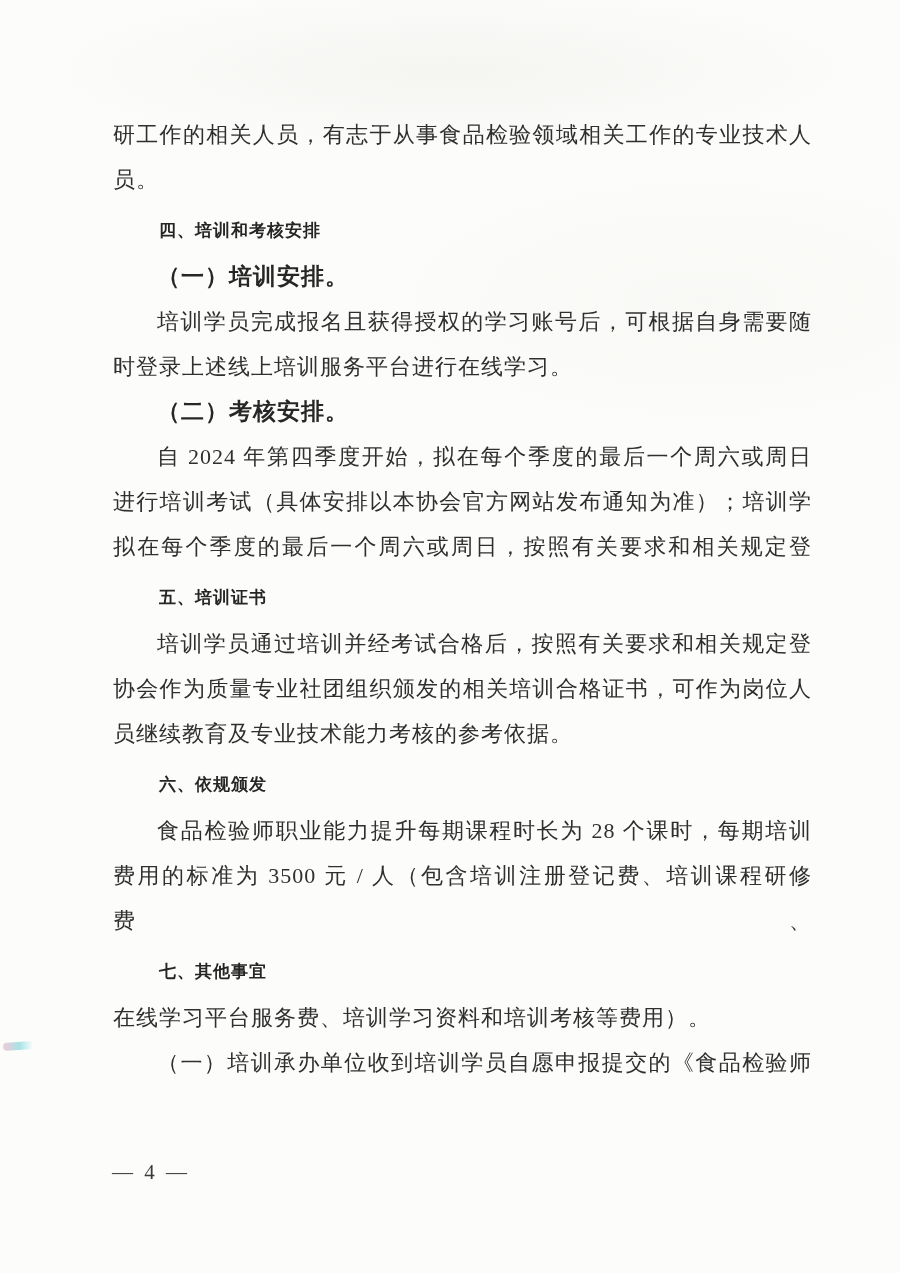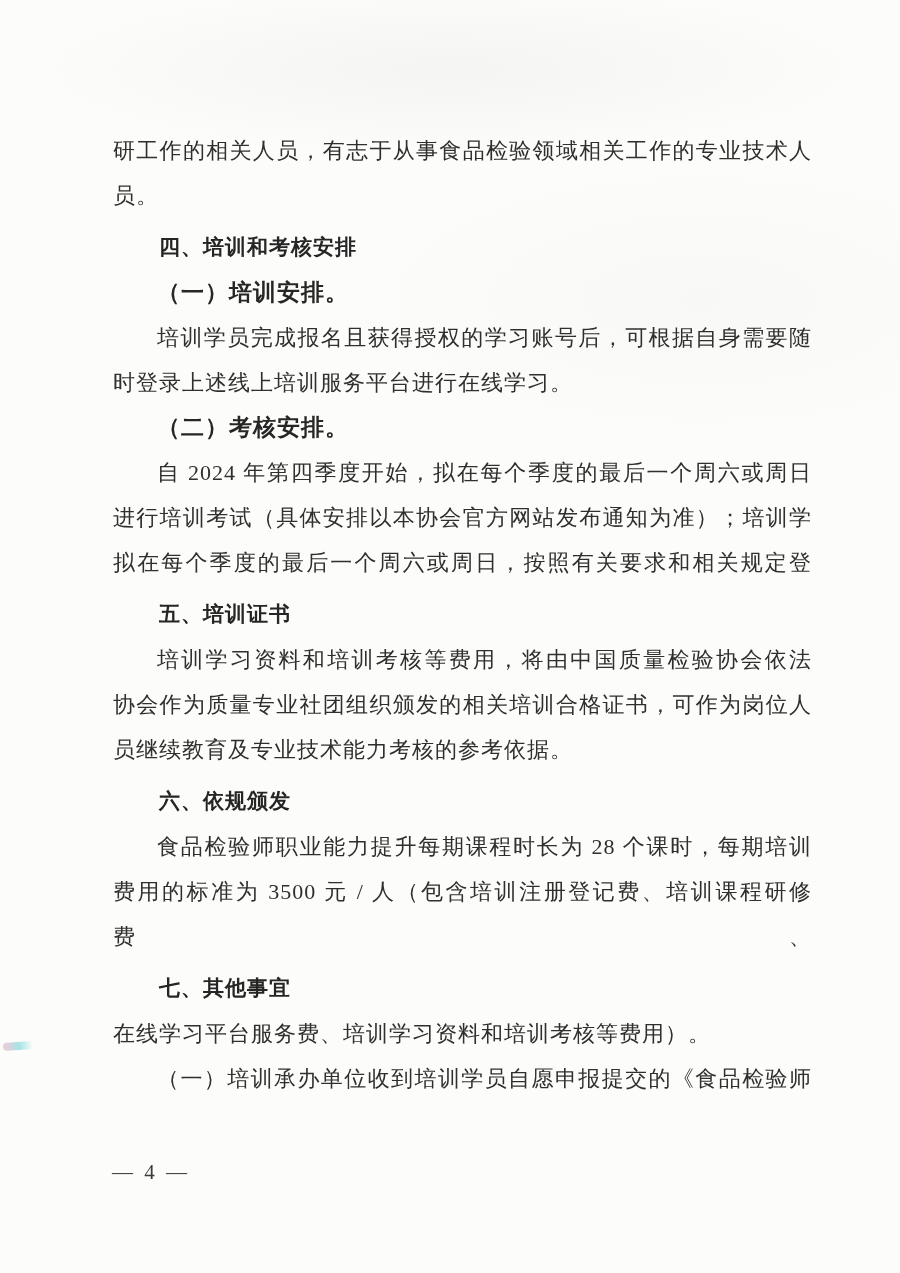--- a/index.html
+++ b/index.html
@@ -16,41 +16,41 @@
       radial-gradient(ellipse 600px 120px at 450px 70px, rgba(210,210,205,0.18), rgba(0,0,0,0) 70%),
       radial-gradient(ellipse 500px 200px at 700px 300px, rgba(215,215,210,0.10), rgba(0,0,0,0) 70%),
       #fcfcfa;
     overflow: hidden;
     font-family: "Liberation Serif", "DejaVu Serif", serif;
     color: #2f2f2f;
   }
   .textbody {
     position: absolute;
     left: 113px;
-    top: 128px;
+    top: 112px;
     width: 699px;
   }
   .ln {
     font-size: 22px;
     line-height: 45px;
     min-height: 45px;
     letter-spacing: 1px;
   }
   .justify {
     text-align: justify;
     text-align-last: justify;
     text-justify: inter-character;
   }
   .indent {
     text-indent: 44px;
   }
   .heading {
-    font-family: Liberation Serif, serif;
+    font-family: Liberation Mono, monospace;
     font-weight: bold;
-    font-size: 21px;
+    font-size: 17px;
     padding-left: 46px;
     margin-top: 7px;
     color: #252525;
   }
   .subheading {
     font-weight: bold;
     font-size: 23px;
     padding-left: 44px;
     color: #262626;
   }
@@ -82,21 +82,21 @@
     <div class="ln">员。</div>
     <div class="ln heading">四、培训和考核安排</div>
     <div class="ln subheading">（一）培训安排。</div>
     <div class="ln indent justify">培训学员完成报名且获得授权的学习账号后，可根据自身需要随</div>
     <div class="ln">时登录上述线上培训服务平台进行在线学习。</div>
     <div class="ln subheading">（二）考核安排。</div>
     <div class="ln indent justify">自 2024 年第四季度开始，拟在每个季度的最后一个周六或周日</div>
     <div class="ln justify">进行培训考试（具体安排以本协会官方网站发布通知为准）；培训学</div>
     <div class="ln justify">拟在每个季度的最后一个周六或周日，按照有关要求和相关规定登</div>
     <div class="ln heading">五、培训证书</div>
-    <div class="ln indent justify">培训学习资料和培训考核等费用，将由中国质量检验协会依法</div>
+    <div class="ln indent justify">培训学员通过培训并经考试合格后，按照有关要求和相关规定登</div>
     <div class="ln justify">协会作为质量专业社团组织颁发的相关培训合格证书，可作为岗位人</div>
     <div class="ln">员继续教育及专业技术能力考核的参考依据。</div>
     <div class="ln heading">六、依规颁发</div>
     <div class="ln indent justify">食品检验师职业能力提升每期课程时长为 28 个课时，每期培训</div>
     <div class="ln justify">费用的标准为 3500 元 / 人（包含培训注册登记费、培训课程研修费、</div>
     <div class="ln heading">七、其他事宜</div>
     <div class="ln">在线学习平台服务费、培训学习资料和培训考核等费用）。</div>
     <div class="ln indent justify">（一）培训承办单位收到培训学员自愿申报提交的《食品检验师</div>
   </div>
 

